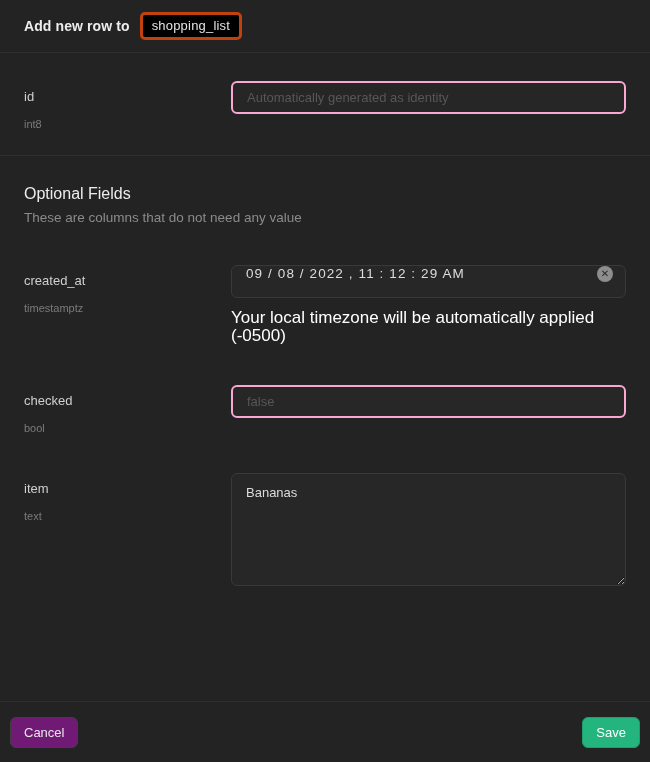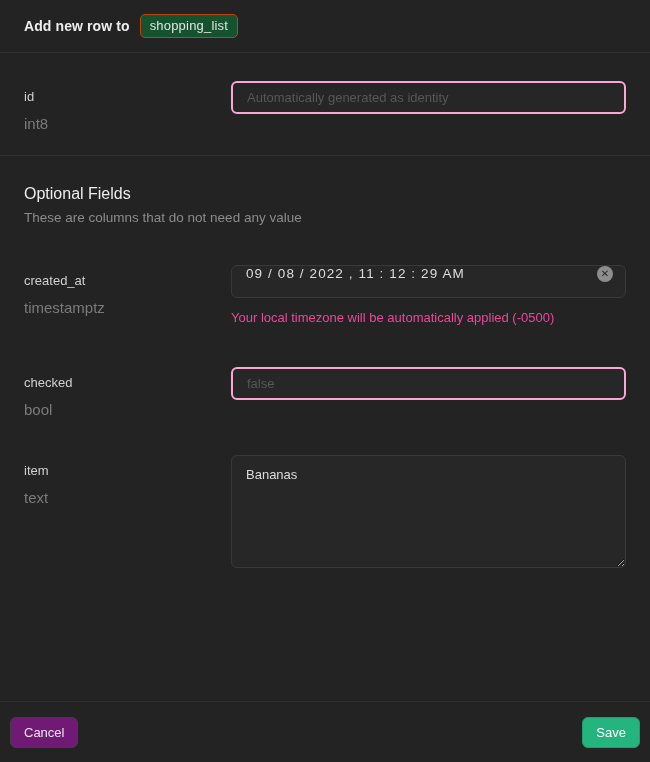--- a/index.html
+++ b/index.html
@@ -13,41 +13,41 @@
 
   
   .header {
     flex: none; height: 53px;
     display: flex; align-items: center; gap: 10px;
     padding: 0 24px;
     border-bottom: 1px solid #2e2e2e;
   }
   .header-title { font-size: 14px; font-weight: 600; color: #ededed; letter-spacing: 0.1px; }
   .table-badge {
-    background: #14532d;
-    border: 1px solid #c2410c;
+    background: #000000;
+    border: 3px solid #c2410c;
     border-radius: 5px;
     padding: 3px 9px 4px;
     font-size: 13px;
     color: #e3e3e3;
     letter-spacing: 0.2px;
   }
 
   
   .content { flex: 1 1 auto; overflow: hidden; }
 
   .row {
     display: grid;
     grid-template-columns: 207px 1fr;
     padding: 0 24px;
     align-items: start;
   }
   .labels { padding-top: 7px; }
   .label-name { font-size: 13px; color: #d0d0d0; line-height: 18px; margin-bottom: 9px; }
-  .label-type { font-size: 15px; color: #7b7b7b; line-height: 18px; }
+  .label-type { font-size: 11px; color: #7b7b7b; line-height: 18px; }
 
   .text-input {
     width: 100%; height: 33px;
     background: #272727;
     border: 2px solid #f9a8d4;
     border-radius: 6px;
     padding: 0 14px;
     font-size: 13px;
     color: #d8d8d8;
     font-family: "Liberation Sans", sans-serif;
@@ -86,21 +86,21 @@
     border-radius: 50%;
     background: #8d8d8d;
     border: none;
     color: #272727;
     font-size: 10px; line-height: 16px;
     text-align: center;
     display: flex; align-items: center; justify-content: center;
     cursor: pointer;
     font-family: "Liberation Sans", sans-serif;
   }
-  .helper-text { font-size: 13px; color: #ec4899; line-height: 18px; margin-top: 11px; }
+  .helper-text { font-size: 17px; color: #ffffff; line-height: 18px; margin-top: 11px; }
 
   .row-item { margin-top: 36px; }
   .item-textarea {
     width: 100%; height: 113px;
     background: #272727;
     border: 1px solid #393939;
     border-radius: 6px;
     padding: 10px 14px;
     font-size: 13px;
     color: #dcdcdc;

